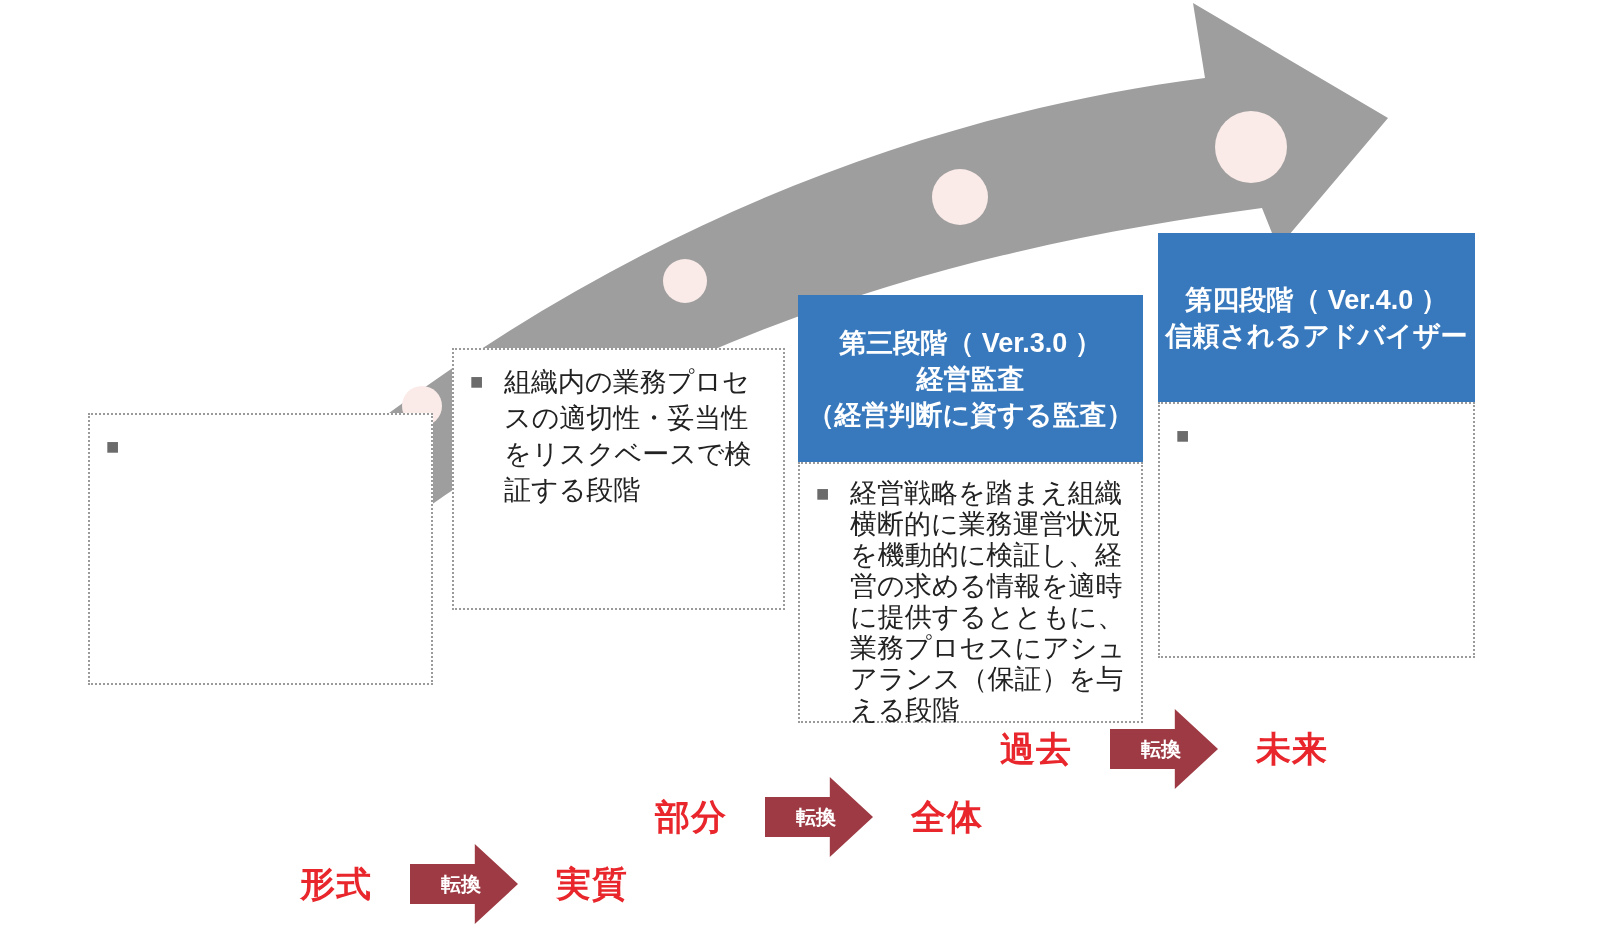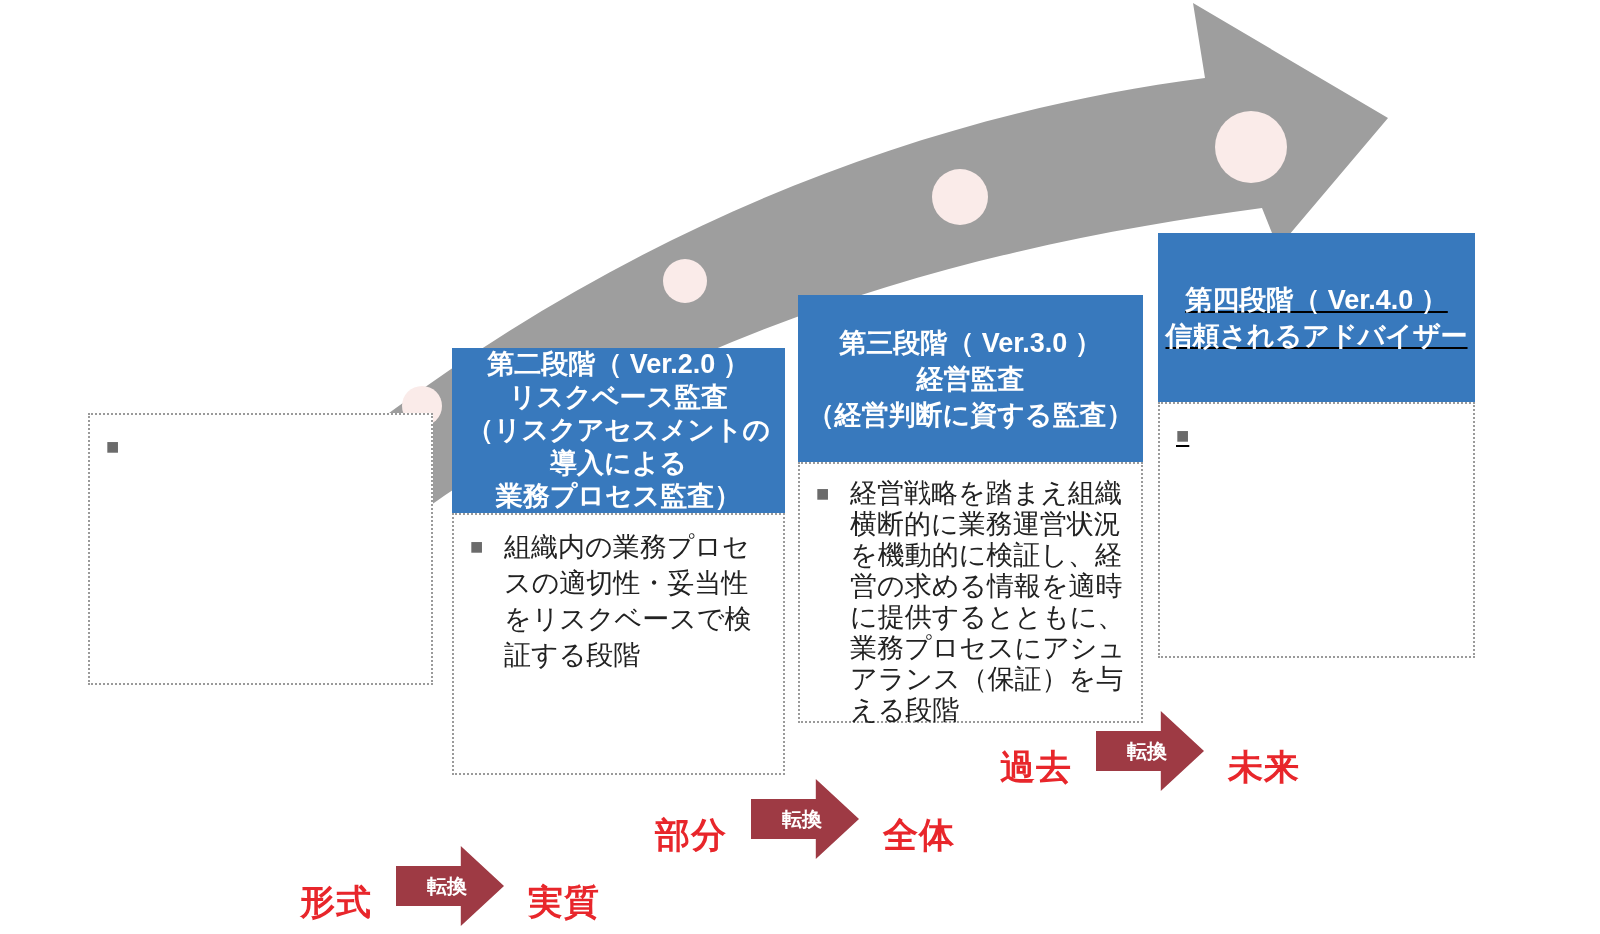--- a/index.html
+++ b/index.html
@@ -58,27 +58,27 @@
   .stage-1{left:88px;top:413px;width:345px;}
   .stage-1 .stage-header{height:157px;line-height:36px;}
   .stage-1 .stage-body{height:272px;}
   .stage-2{left:452px;top:348px;width:333px;}
   .stage-2 .stage-header{height:165px;line-height:33px;}
   .stage-2 .stage-body{height:262px;}
   .stage-3{left:798px;top:295px;width:345px;}
   .stage-3 .stage-header{height:167px;line-height:36px;}
   .stage-3 .stage-body{height:261px;line-height:31px;}
   .stage-3 .bullet{line-height:31px;}
-  .stage-4{left:1158px;top:233px;width:317px;text-decoration:underline;}
+  .stage-4{left:1158px;top:233px;width:317px;}
   .stage-4 .stage-header{height:169px;line-height:36px;}
   .stage-4 .stage-body{height:256px;line-height:35px;}
   
   .conv-row{
     position:absolute;z-index:2;
-    display:flex;align-items:flex-end;gap:24px;
+    display:flex;align-items:center;gap:38px;
     height:84px;
   }
   .conv-1{left:300px;top:842px;}
   .conv-2{left:655px;top:775px;}
   .conv-3{left:1000px;top:707px;}
   .conv-label{
     color:var(--conversion-red);
     font-size:35px;font-weight:bold;
     letter-spacing:1px;
   }
@@ -106,27 +106,20 @@
     <circle cx="1251" cy="147" r="36" style="fill:var(--dot-pink);"></circle>
   </svg>
 
   <div class="stage stage-1">
     <div class="stage-body">
       <span class="bullet">■</span>
     </div>
   </div>
 
   <div class="stage stage-2">
-    <div class="stage-header">
-      <span class="title-text">第二段階（ Ver.2.0 ）
-リスクベース監査
-（リスクアセスメントの
-導入による
-業務プロセス監査）</span>
-    </div>
     <div class="stage-body">
       <span class="bullet">■</span>
       <span class="body-text">組織内の業務プロセスの適切性・妥当性をリスクベースで検証する段階</span>
     </div>
   </div>
 
   <div class="stage stage-3">
     <div class="stage-header">
       <span class="title-text">第三段階（ Ver.3.0 ）
 経営監査

